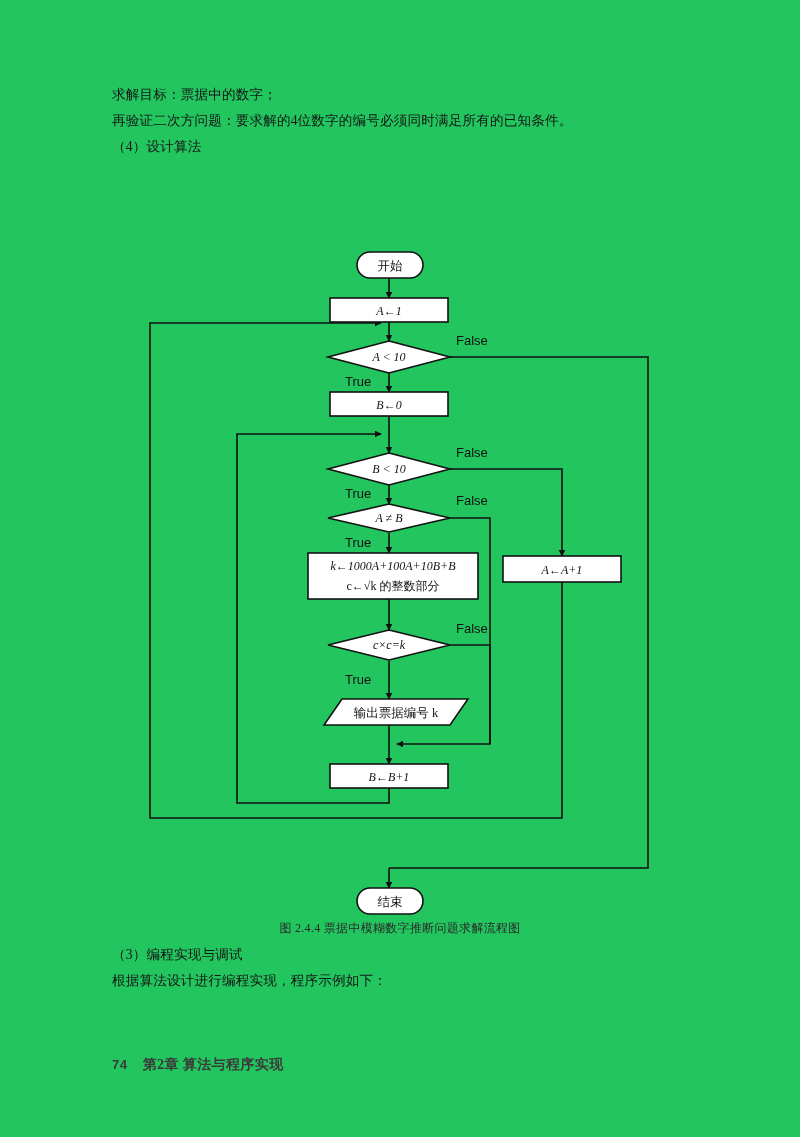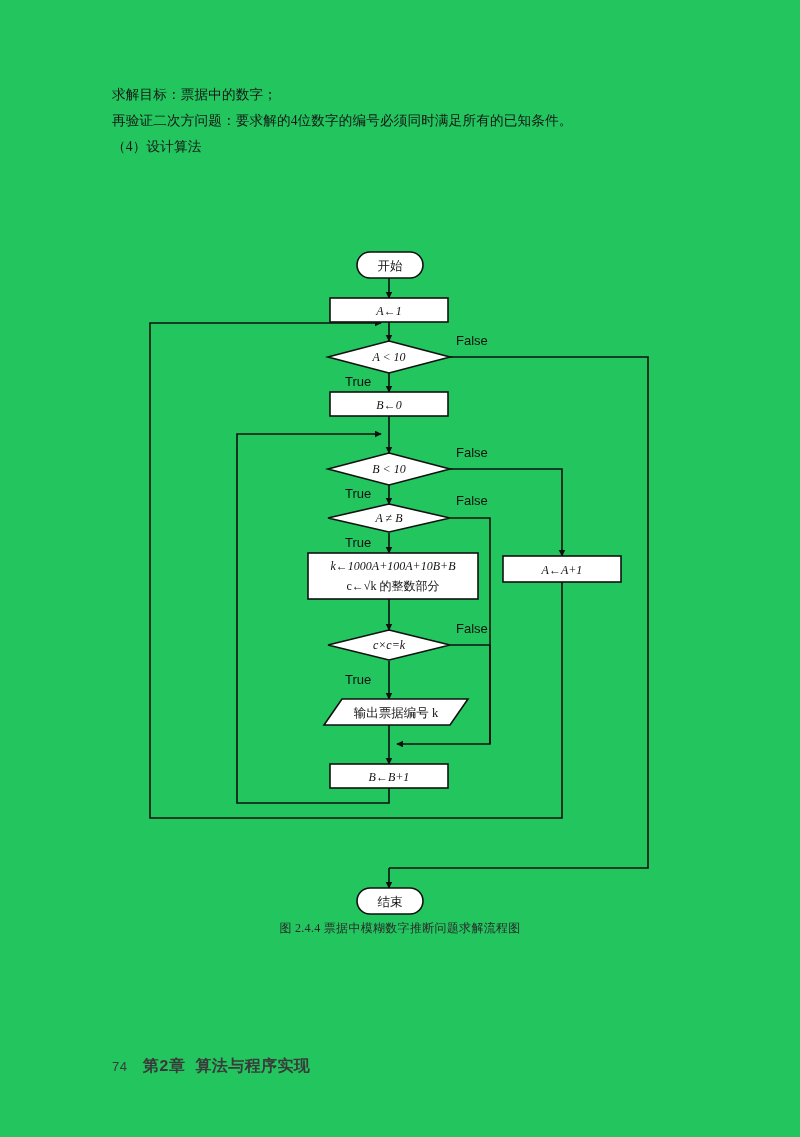--- a/index.html
+++ b/index.html
@@ -66,29 +66,29 @@
   
   #footer {
     position: absolute;
     left: 112px;
     top: 1056px;
     font-size: 12px;
     color: #3a3a3a;
     letter-spacing: 0.4px;
   }
   #footer .pagenum {
-    font-weight: normal;
+    font-weight: bold;
     font-family: "Liberation Sans", sans-serif;
     font-size: 13px;
     margin-right: 12px;
   }
   #footer .chap {
-    font-family: Liberation Mono, monospace;
+    font-family: Liberation Serif, serif;
     font-weight: bold;
-    font-size: 16px;
+    font-size: 14px;
   }
 
   
   .nodetext {
     font-family: "Liberation Serif", serif;
     font-size: 12px;
     fill: #111;
   }
   .nodetext.cn { font-size: 12.5px; }
   .nodetext.it { font-style: italic; }
@@ -201,19 +201,23 @@
       <rect class="shape" x="503" y="316" width="118" height="26"></rect>
       <text class="nodetext it" x="562" y="334" text-anchor="middle">A←A+1</text>
 
       <rect class="shape" x="357" y="648" width="66" height="26" rx="13" ry="13"></rect>
       <text class="nodetext cn" x="390" y="666" text-anchor="middle">结束</text>
     </svg>
   </div>
 
   <div class="fig-caption">图 2.4.4    票据中模糊数字推断问题求解流程图</div>
 
+  <div class="textblock" id="bottom-text">
+    <p class="para">（3）编程实现与调试</p>
+    <p class="para">    根据算法设计进行编程实现，程序示例如下：</p>
+  </div>
 
   <div id="footer">
     <span class="pagenum">74</span>
     <span class="chap">第2章  算法与程序实现</span>
   </div>
 
 </div>
 
 </body></html>

